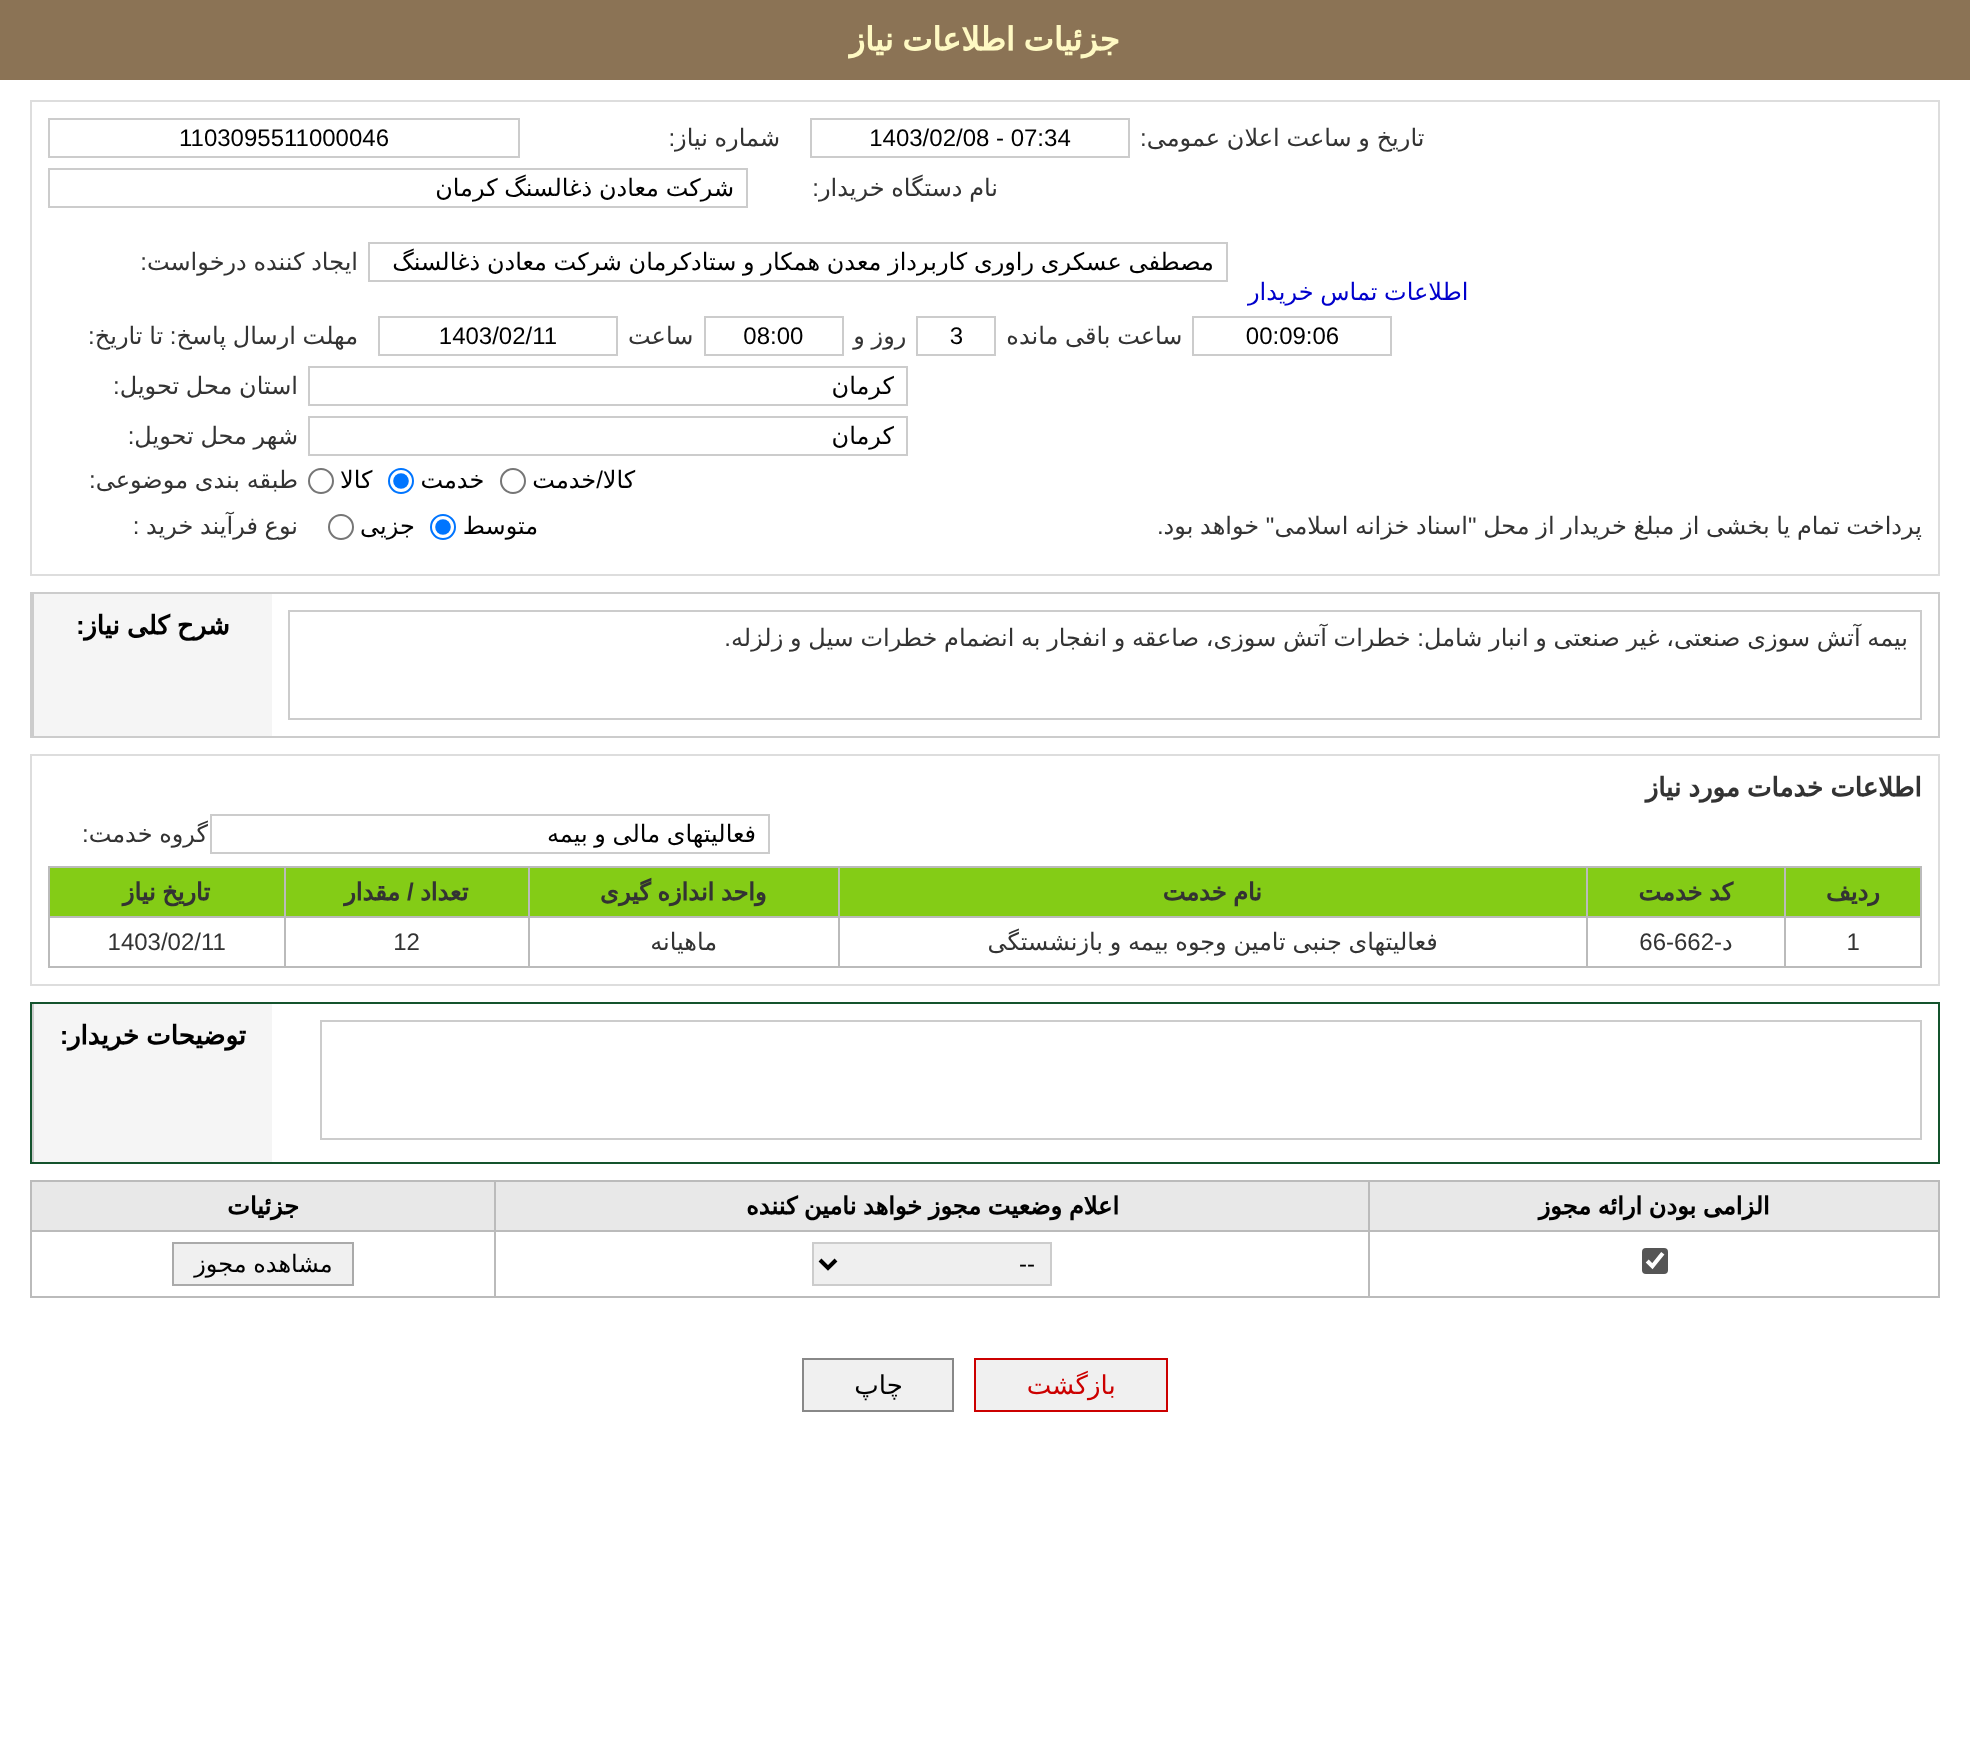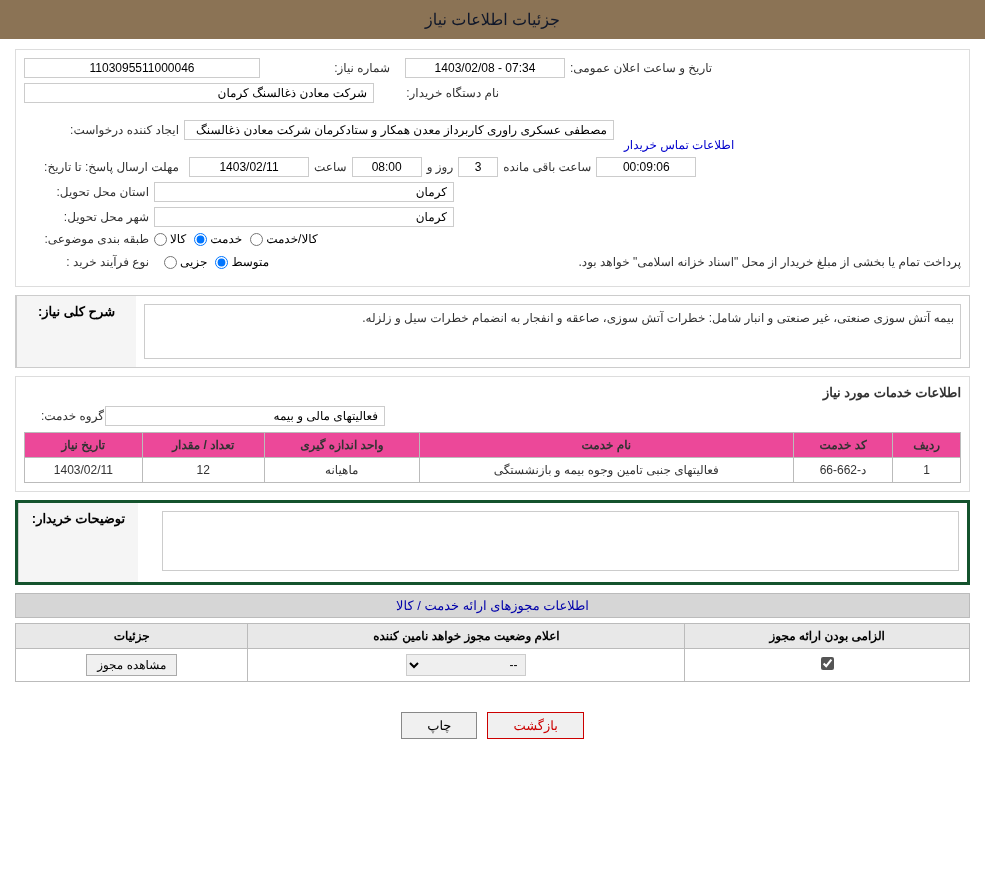--- a/index.html
+++ b/index.html
@@ -10,25 +10,25 @@
       direction: rtl;
     }
     .page-wrapper {
       max-width: 985px;
       margin: 0 auto;
       background: #fff;
       min-height: 875px;
     }
     .page-header {
       background: #8B7355;
-      color: #0f172a;
+      color: #fef9c3;
       text-align: center;
       padding: 10px;
       font-size: 16px;
-      font-weight: normal;
+      font-weight: bold;
     }
     .content-area {
       padding: 10px 15px;
     }
     .link-blue {
       color: #0000cc;
       font-size: 12px;
       margin-top: 30px;
     }
     .inline-label {
@@ -74,21 +74,21 @@
       margin-bottom: 6px;
       justify-content: flex-end;
     }
     .data-table {
       width: 100%;
       border-collapse: collapse;
       margin-top: 6px;
       font-size: 12px;
     }
     .data-table th {
-      background: #ec4899;
+      background: #84cc16;
       border: 1px solid #bbb;
       padding: 5px 8px;
       text-align: center;
       font-weight: bold;
       color: #333;
     }
     .data-table td {
       border: 1px solid #bbb;
       padding: 5px 8px;
       text-align: center;
@@ -316,32 +316,29 @@
             <td>د-662-66</td>
             <td>فعالیتهای جنبی تامین وجوه بیمه و بازنشستگی</td>
             <td>ماهیانه</td>
             <td>12</td>
             <td>1403/02/11</td>
           </tr>
         </tbody>
       </table>
     </div>
 
-    <div style="display:flex; margin-bottom:8px; border:3px solid #14532d;gap:16px;">
+    <div style="display:flex; margin-bottom:8px; border:1px solid #14532d;gap:16px;">
       <div style="flex:1; padding:8px;">
         <textarea class="notes-textarea" style="width: 100%; height: 60px; border: 1px solid rgb(204, 204, 204); resize: none; direction: rtl;"></textarea>
       </div>
       <div style="background:#f5f5f5; border-left:1px solid #ccc; padding:8px 12px; min-width:120px; text-align:center; font-weight:bold; font-size:13px; display:flex; align-items:flex-start; justify-content:center;">
         <span>توضیحات خریدار:</span>
       </div>
     </div>
 
-    <div style="background:#d6d6d6; border:1px solid #bbb; padding:4px 8px; text-align:center; margin-bottom:5px;">
-      <span style="color:#0000aa; font-size:13px;">اطلاعات مجوزهای ارائه خدمت / کالا</span>
-    </div>
 
     <div style="margin-bottom:15px;">
       <table class="license-table">
         <thead>
           <tr>
             <th>الزامی بودن ارائه مجوز</th>
             <th>اعلام وضعیت مجوز خواهد نامین کننده</th>
             <th>جزئیات</th>
           </tr>
         </thead>

